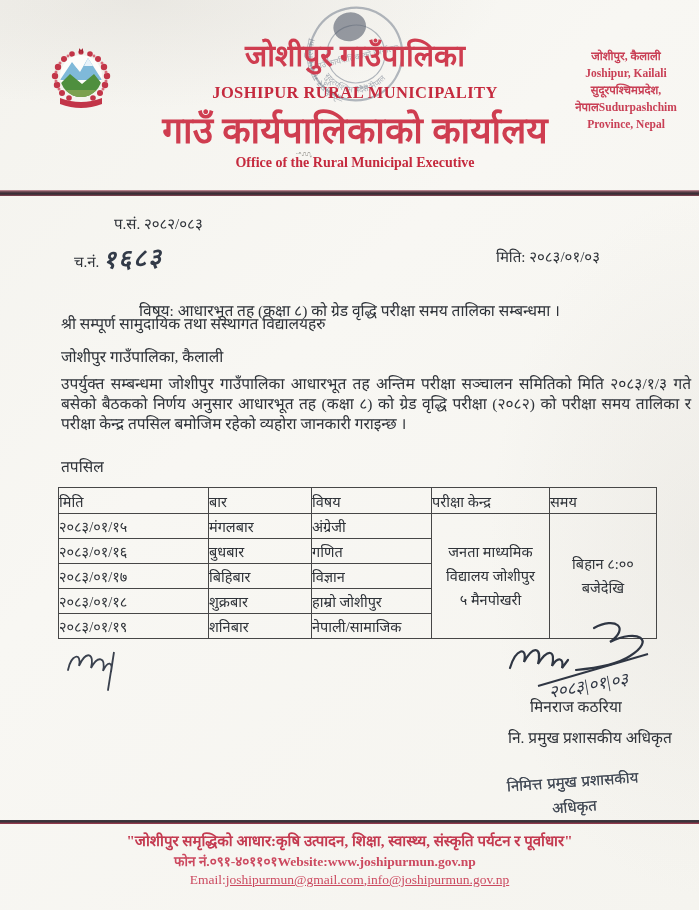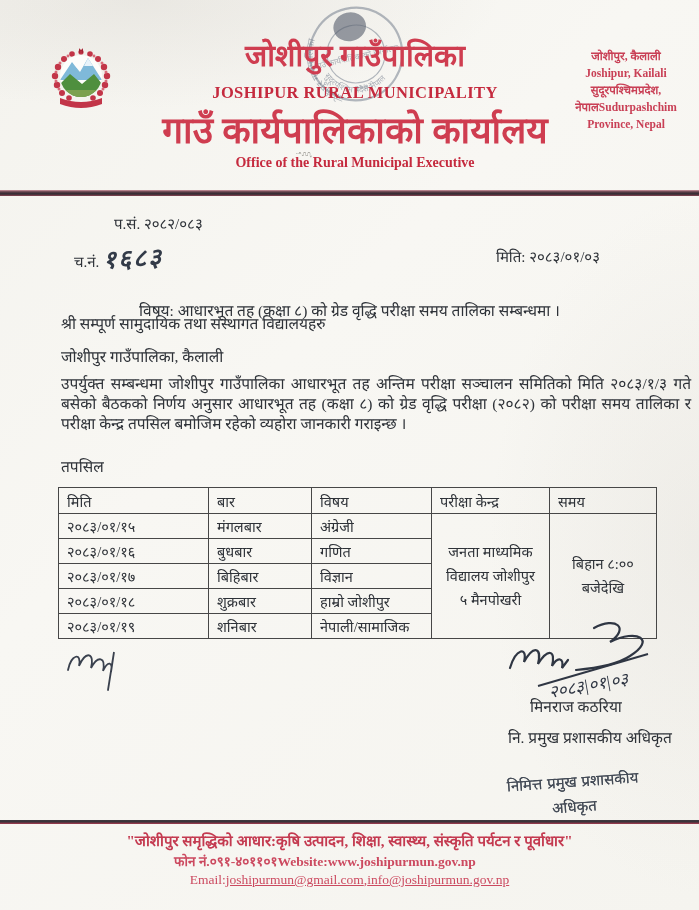--- a/index.html
+++ b/index.html
@@ -37,21 +37,21 @@
     font-size:25px; color:#333b48; display:inline-block; transform:rotate(-3deg); letter-spacing:2px; }
   .date-line { left:496px; top:246px; font-size:15px; }
   .subject { left:0; top:279px; width:699px; text-align:center; font-size:15.5px;margin-top:20px; }
   .recipient1 { left:61px; top:312px; font-size:15.5px; }
   .recipient2 { left:61px; top:345px; font-size:15.5px; }
   .body-par { left:61px; top:374px; width:630px; font-size:15.5px; line-height:20px; text-align:justify; }
   .tapasil { left:61px; top:455px; font-size:15.5px; }
   
   .sched { left:58px; top:487px; border-collapse:collapse; table-layout:fixed; width:598px; }
   .sched th, .sched td { border:1.6px solid #474747; font-weight:normal; text-align:left;
-    font-size:14.5px; padding:2px 8px; height:22px; color:#2e3238; }
+    font-size:14.5px; padding:2px 0; height:22px; color:#2e3238; }
   .sched th { height:26px; }
   .sched td.ctr { text-align:center; padding:2px 10px; line-height:24px; }
   
   .scribble { left:58px; top:636px; width:78px; height:62px; }
   .sig { left:498px; top:616px; width:185px; height:95px; }
   .sig-name { left:530px; top:695px; width:160px; font-size:15.5px; }
   .sig-title { left:508px; top:726px; width:190px; font-size:15.5px; }
   .nimitta-stamp { left:476px; top:770px; width:195px; text-align:center; font-size:15px;
     color:#434a55; line-height:25px; transform:rotate(-4deg);
     text-shadow:0 0 .6px #5a616c; font-family:"DejaVu Sans",sans-serif; }

